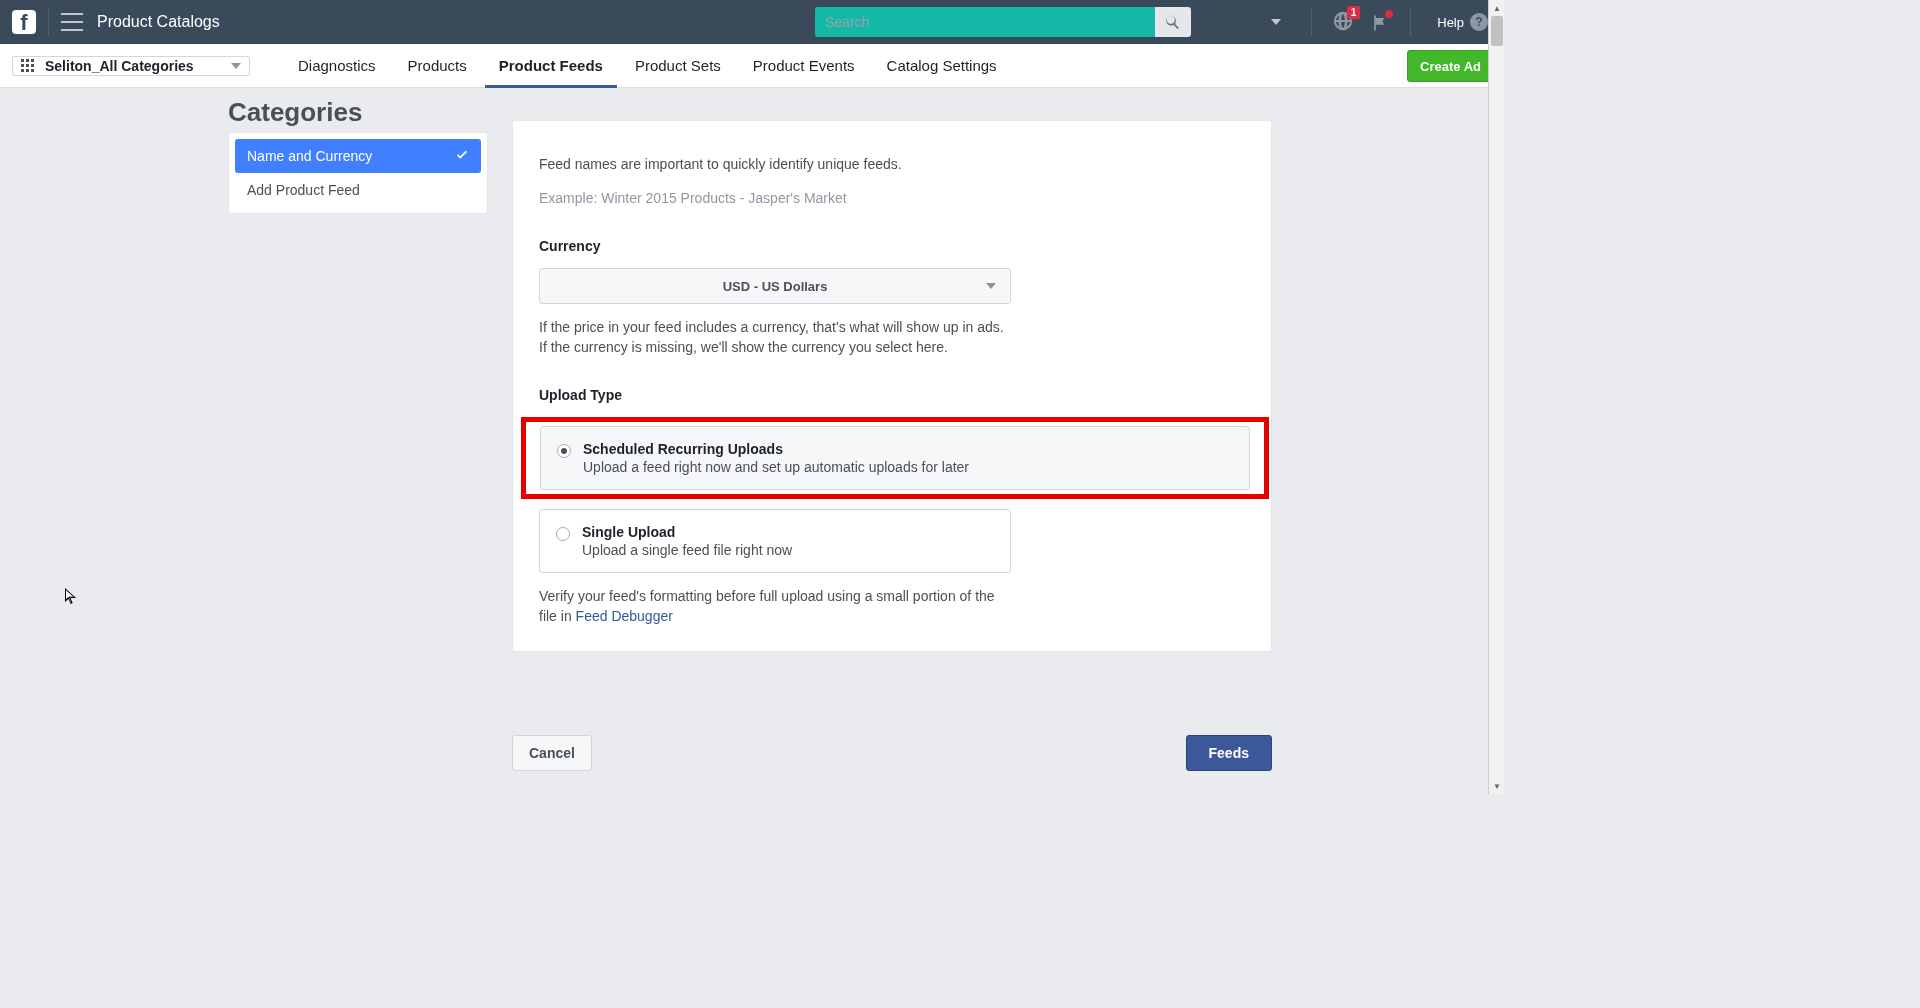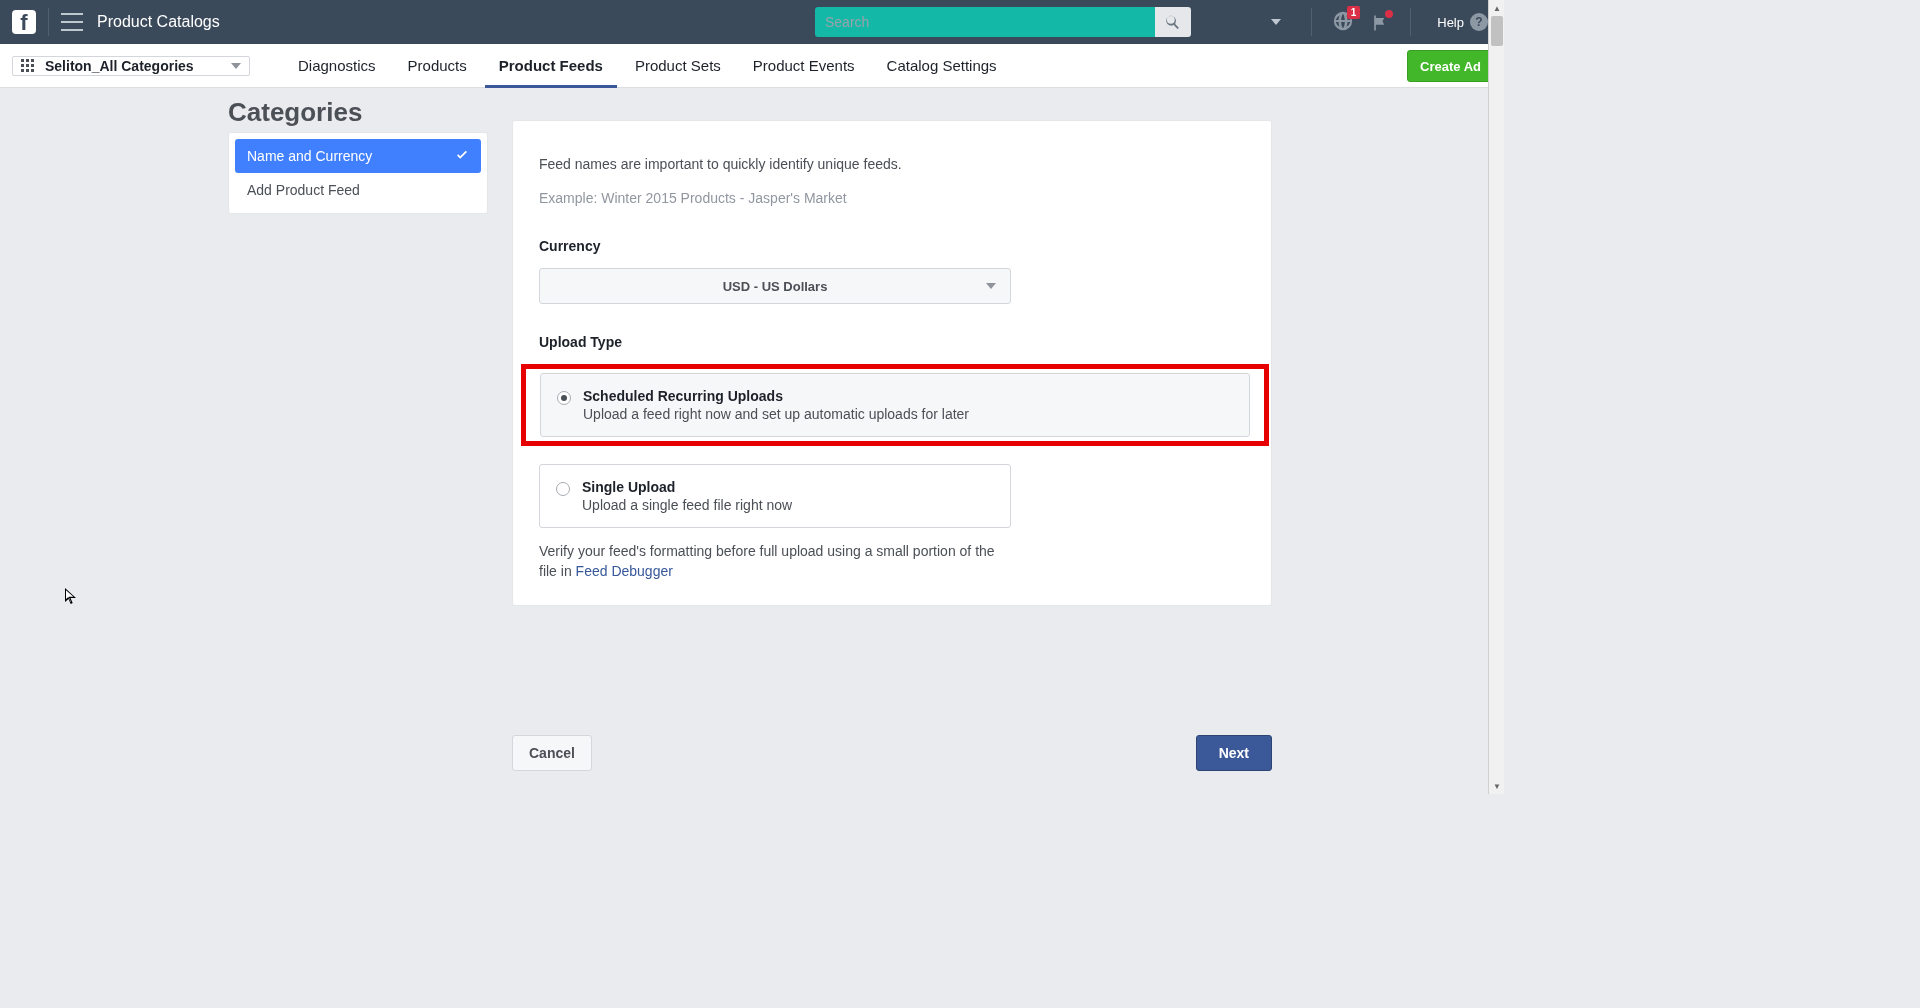--- a/index.html
+++ b/index.html
@@ -227,21 +227,21 @@
     display: flex; align-items: center; justify-content: center;
     flex-shrink: 0; background: #fff;
   }
   .radio-inner { width: 6px; height: 6px; border-radius: 50%; background: #4b4f56; }
   .radio-title { font-weight: bold; font-size: 14px; color: #1d2129; }
   .radio-desc { font-size: 14px; color: #4b4f56; margin-top: 2px; }
   .highlight-box {
     border: 5px solid #e60000;
     padding: 2px;
     margin-left: -18px; margin-right: -24px;
-    margin-bottom: 18px;
+    margin-bottom: 10px;
   }
   .highlight-box .radio-card { margin: 2px 12px 2px 12px; width: auto; }
 
   .verify-text { font-size: 14px; color: #4b4f56; line-height: 1.4; margin-top: 14px; width: 472px; }
   .verify-text a { color: #365899; text-decoration: none; cursor: pointer; }
 
   .footer-btns {
     position: absolute; left: 512px; top: 647px;
     width: 760px; display: flex; justify-content: space-between;
   }
@@ -354,20 +354,21 @@
 
   <div class="main-card">
     <div class="help-text">Feed names are important to quickly identify unique feeds.</div>
     <div class="help-text muted">Example: Winter 2015 Products - Jasper's Market</div>
 
     <div class="field-label section-gap">Currency</div>
     <div class="currency-select">
       <span>USD - US Dollars</span>
       <div class="sel-caret"></div>
     </div>
+    <div class="help-text" style="width:472px">If the price in your feed includes a currency, that's what will show up in ads. If the currency is missing, we'll show the currency you select here.</div>
 
     <div class="field-label section-gap">Upload Type</div>
     <div class="upload-options">
       <div class="highlight-box">
         <div class="radio-card selected">
           <div class="radio-outer">
               <div class="radio-inner"></div>
             </div>
           <div>
             <div class="radio-title">Scheduled Recurring Uploads</div>
@@ -384,21 +385,21 @@
       </div>
     </div>
 
     <div class="verify-text">
       <span>Verify your feed's formatting before full upload using a small portion of the file in </span><a>Feed Debugger</a>
     </div>
   </div>
 
   <div class="footer-btns">
     <button class="btn-cancel">Cancel</button>
-    <button class="btn-next">Next</button>
+    <button class="btn-next">Feeds</button>
   </div>
 </div>
 
 <div class="scrollbar-track">
   <div class="scrollbar-arrow" style="top:0">▲</div>
   <div class="scrollbar-thumb"></div>
   <div class="scrollbar-arrow" style="bottom:0">▼</div>
 </div>
 
 <svg class="cursor-arrow" viewBox="0 0 12 18">

